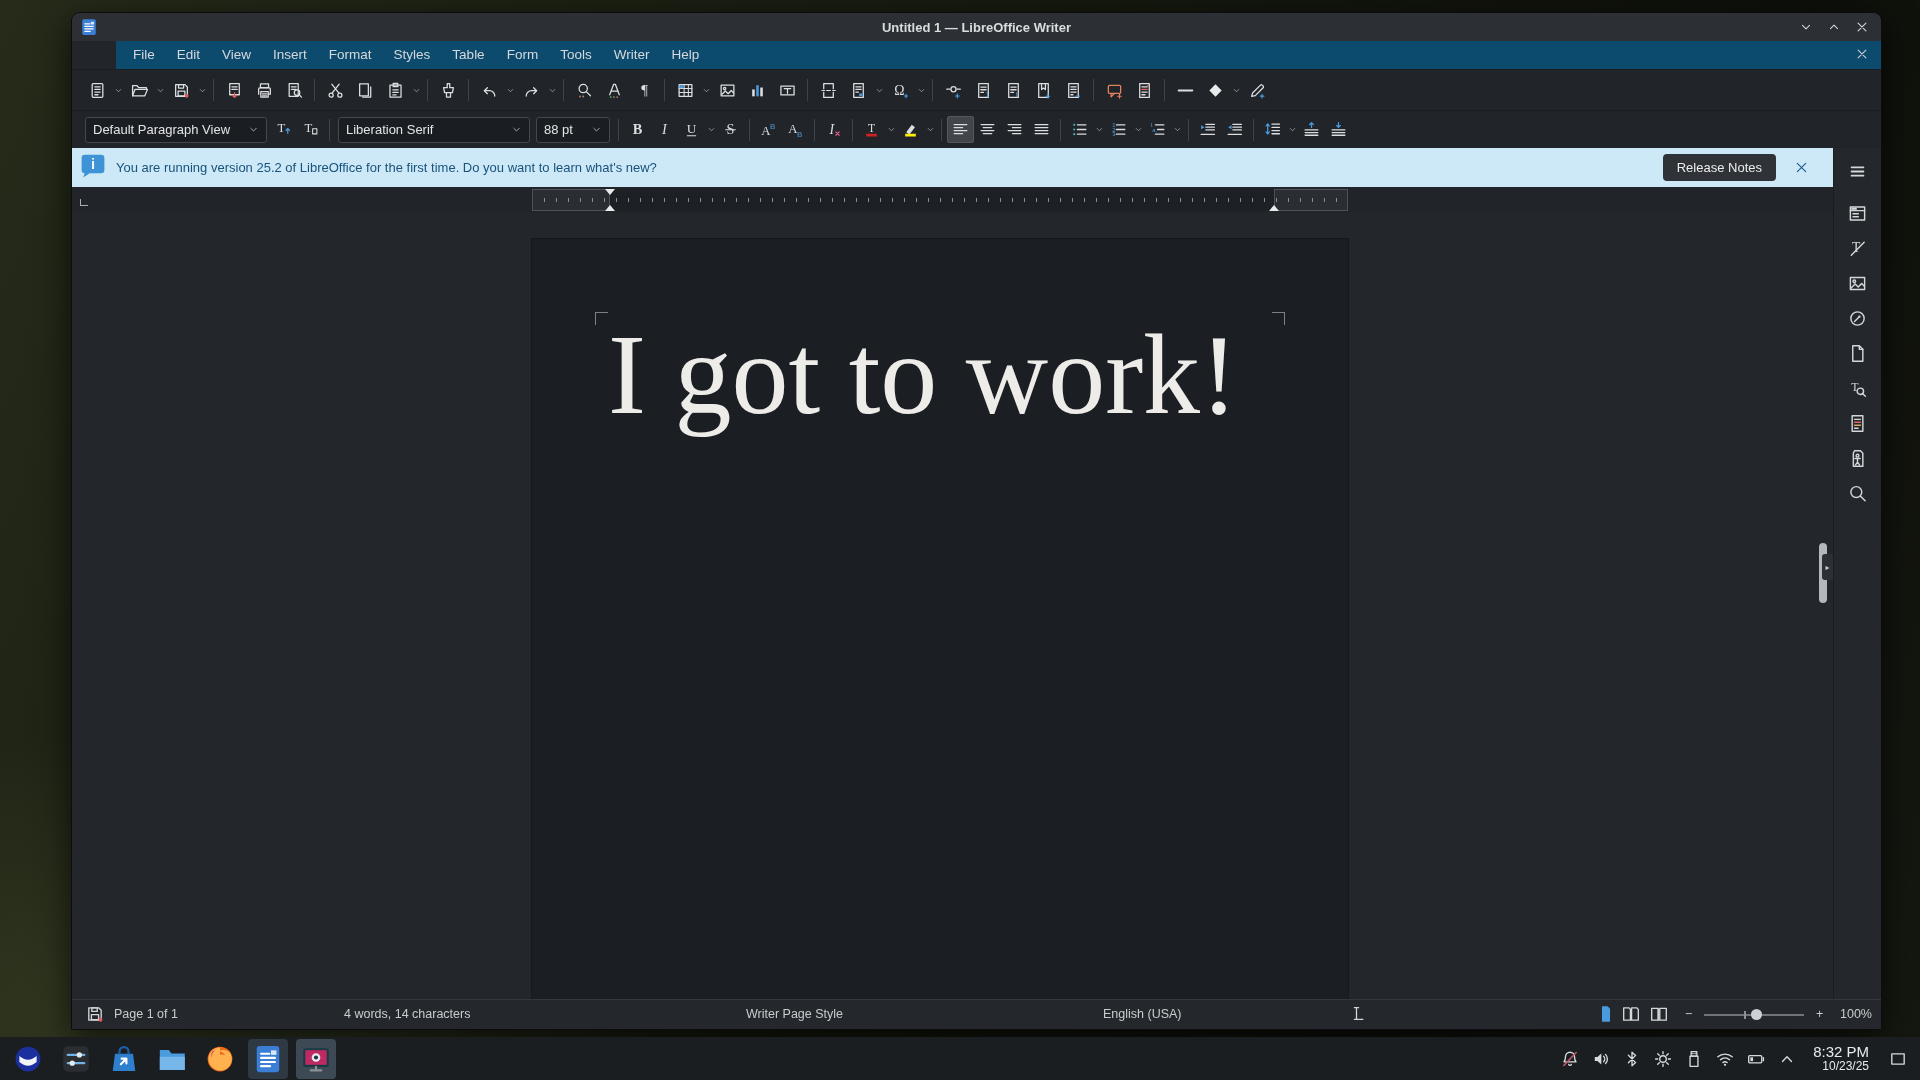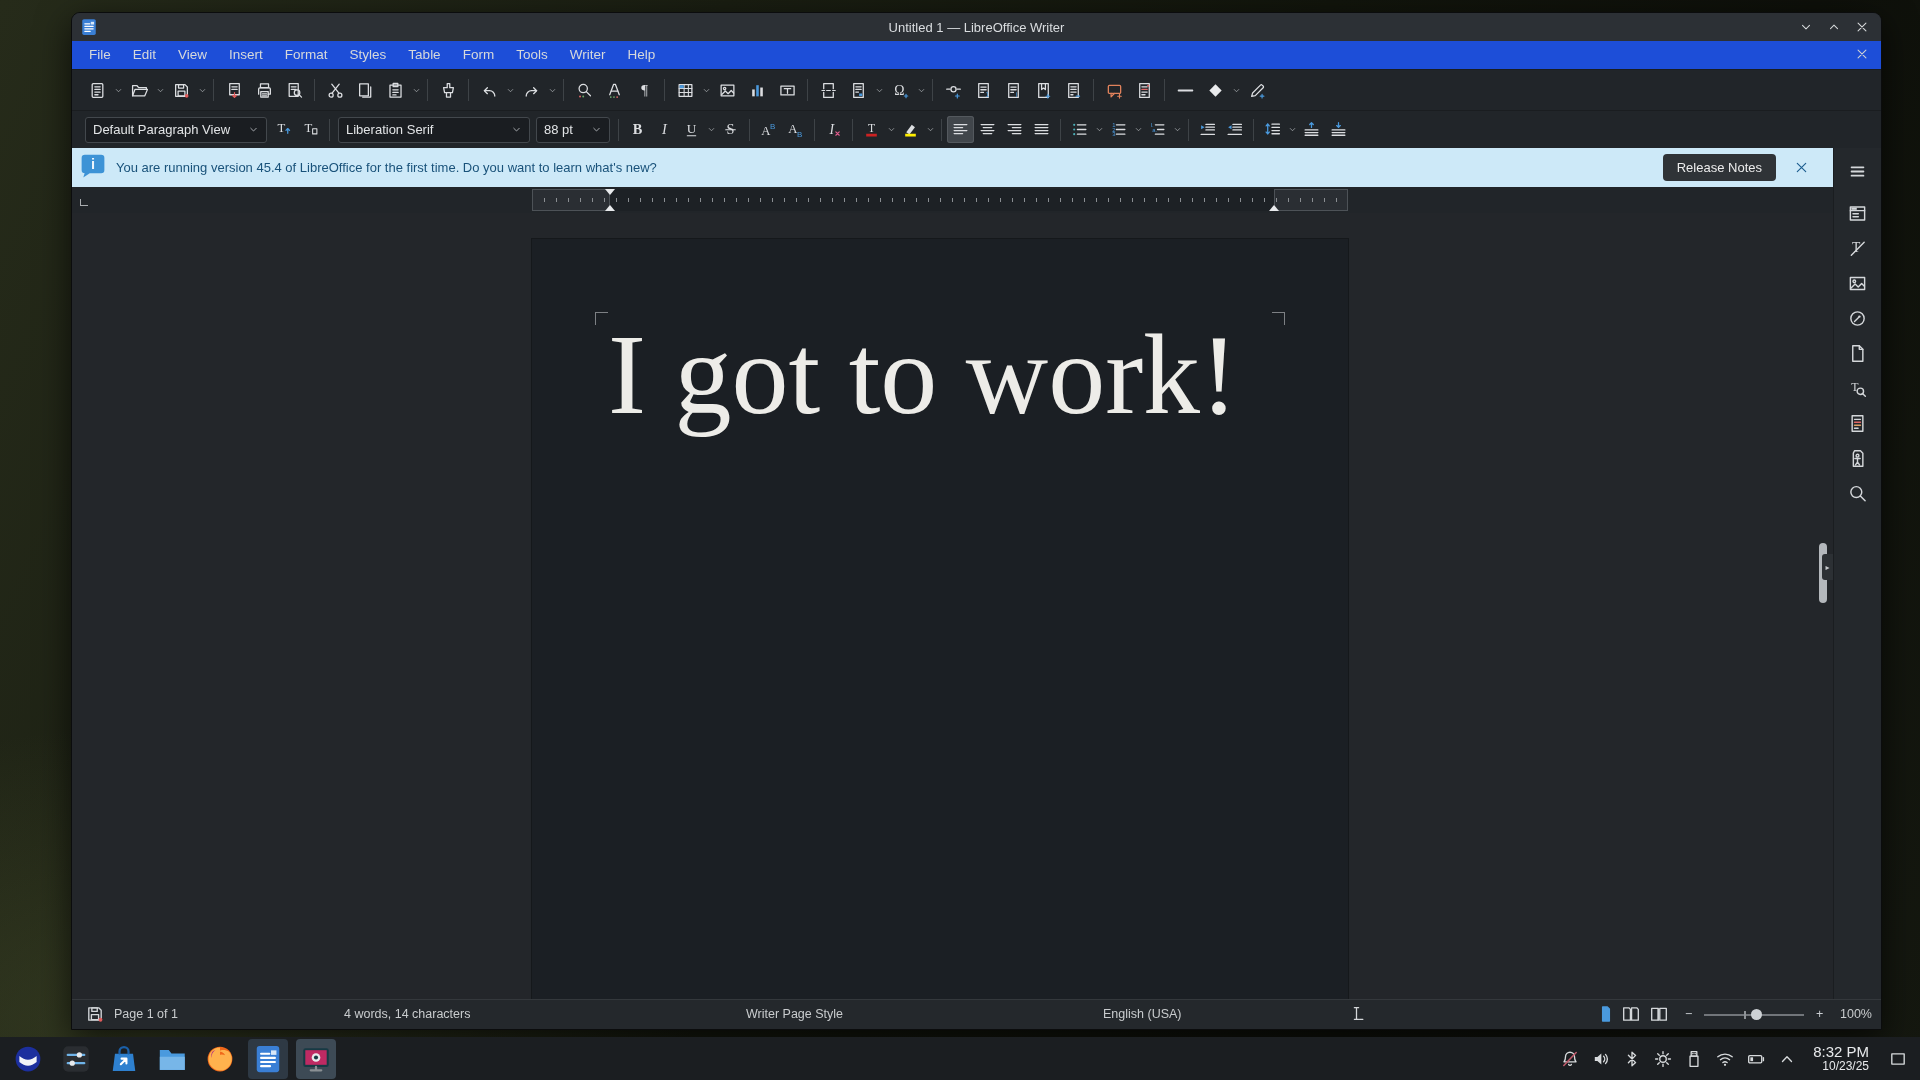--- a/index.html
+++ b/index.html
@@ -11,24 +11,24 @@
       linear-gradient(115deg, #262b1a 0%, #1a1e12 30%, #12150c 55%, #0e100a 75%, #151810 100%);
   }
   
   .window {
     position:absolute; left:71px; top:12px; width:1811px; height:1018px;
     background:#22262a; border-radius:9px 9px 0 0; box-shadow:0 10px 34px rgba(0,0,0,.65);
     display:flex; flex-direction:column; overflow:hidden; border:1px solid #0b0c0d;
   }
   .titlebar { height:28px; background:#2c3035; display:flex; align-items:center; position:relative; flex:0 0 auto; }
   .titlebar .app-ic { margin-left:8px; display:flex; }
-  .titlebar .title { position:absolute; left:0; right:0; text-align:center; color:#dadde0; font-size:13px; pointer-events:none; }
+  .titlebar .title { position:absolute; left:0; right:0; text-align:center; color:#dadde0; font-size:13px; pointer-events:none;font-weight:bold; }
   .wctl { margin-left:auto; display:flex; align-items:center; gap:14px; padding-right:12px; color:#d5d8da; }
   .wctl span { display:flex; }
-  .menubar { height:28px; background:#1d4ed8; display:flex; align-items:center; padding-left:6px; position:relative; flex:0 0 auto; }
+  .menubar { height:28px; background:#0c4a6e; display:flex; align-items:center; padding-left:6px; position:relative; flex:0 0 auto;margin-left:44px; }
   .menu-item { padding:0 11px; line-height:28px; font-size:13.5px; color:#d6d9db; }
   .menubar .close-doc { position:absolute; right:12px; top:6px; color:#cfd2d4; display:flex; }
   .toolbar { height:41px; background:#212529; border-top:1px solid #1a1d20; display:flex; align-items:center; padding-left:10px; flex:0 0 auto; }
   .toolbar.fmt { height:38px; }
   .tbtn { height:30px; min-width:30px; padding:0 1px; display:flex; align-items:center; justify-content:center; border-radius:3px; color:#dcdee1; }
   .fmt .tbtn { height:27px; min-width:27px; }
   .tbtn.active { background:#41464b; box-shadow:inset 0 0 0 1px #54595e; }
   .dd { width:12px; display:flex; align-items:center; justify-content:center; color:#b9bdc1; }
   .sep { width:1px; height:22px; background:#3e4347; margin:0 5px; flex:0 0 auto; }
   .combo { background:#1a1d21; border:1px solid #43484d; border-radius:3px; height:26px; display:flex; align-items:center; padding:0 7px; color:#e2e4e6; font-size:13px; margin:0 3px; }
@@ -730,21 +730,21 @@
 
     <div class="midrow">
       <div class="left-col">
 
         <div class="infobar">
           <span id="ic-info"><svg viewBox="0 0 16 16" width="26" height="26" fill="none" stroke="currentColor" stroke-width="1.2" stroke-linecap="round" stroke-linejoin="round">
                 <rect x="1" y="1" width="14" height="11.5" rx="2" fill="#3d93d6" stroke="none"></rect>
                 <path d="M3 12l-1 3 4-2.6" fill="#3d93d6" stroke="none"></path>
                 <text x="8" y="10" text-anchor="middle" font-size="9" font-weight="bold" fill="#eef6fc" stroke="none">i</text>
               </svg></span>
-          <span class="itext">You are running version 45.4 of LibreOffice for the first time. Do you want to learn what's new?</span>
+          <span class="itext">You are running version 25.2 of LibreOffice for the first time. Do you want to learn what's new?</span>
           <span class="spacer"></span>
           <span class="rn-btn">Release Notes</span>
           <span class="iclose" id="ic-infoclose">
               <svg viewBox="0 0 16 16" width="15" height="15" fill="none" stroke="currentColor" stroke-width="1.2" stroke-linecap="round" stroke-linejoin="round">
                 <path d="M3.5 3.5l9 9M12.5 3.5l-9 9"></path>
               </svg>
             </span>
         </div>
 
         <div class="ruler-strip">

